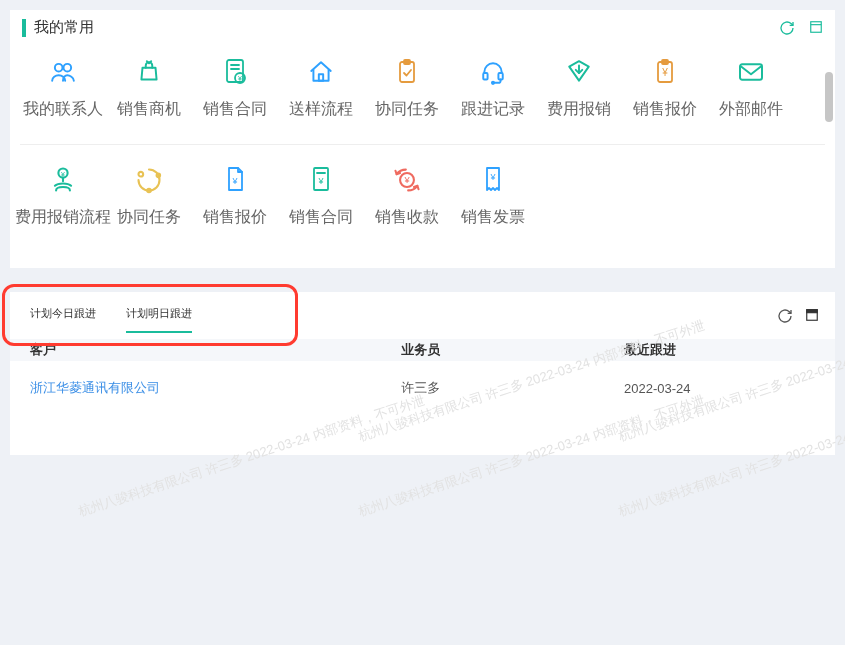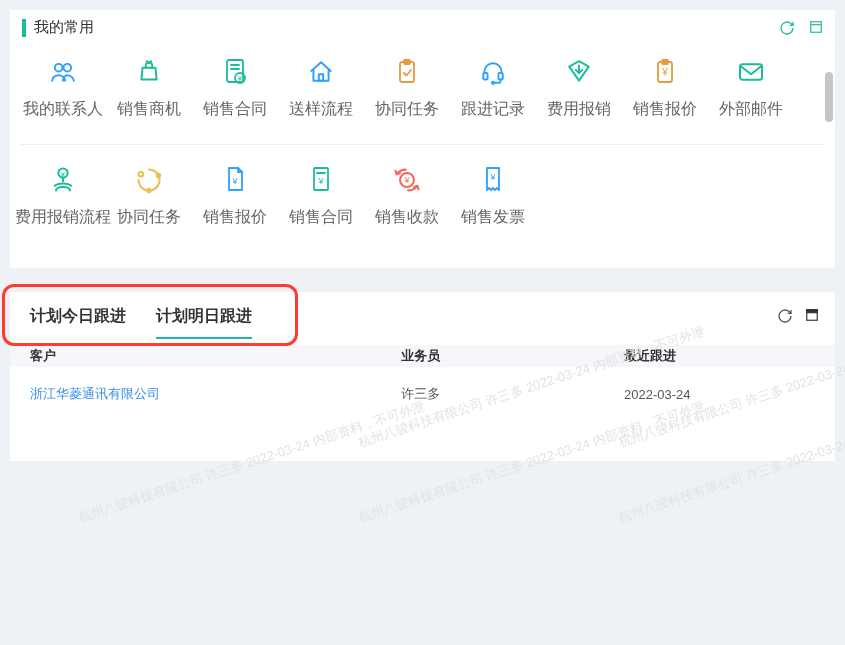--- a/index.html
+++ b/index.html
@@ -96,26 +96,25 @@
     margin-top: 24px;
     position: relative;
     padding-bottom: 40px;
   }
   .tabs {
     display: flex;
     gap: 30px;
     padding: 14px 20px 0 20px;
   }
   .tab {
-    font-size: 16px;
+    font-size: 11px;
     color: #333;
     padding-bottom: 10px;
     cursor: pointer;
     border-bottom: 2px solid transparent;
-    font-weight: bold;
   }
   .tab.active {
     border-bottom-color: #1abc9c;
     text-align: center;
   }
   .follow-actions {
     position: absolute;
     right: 16px;
     top: 16px;
     display: flex;

